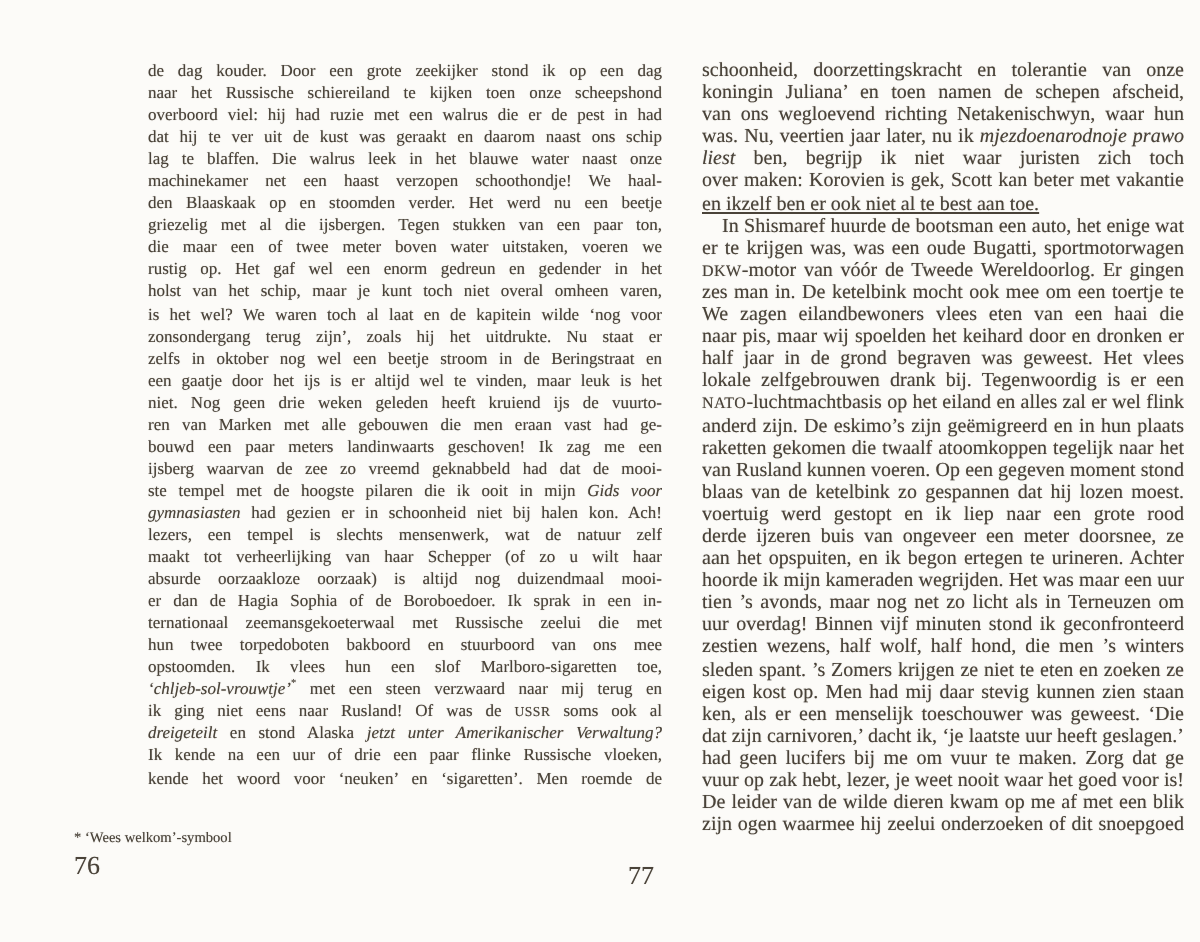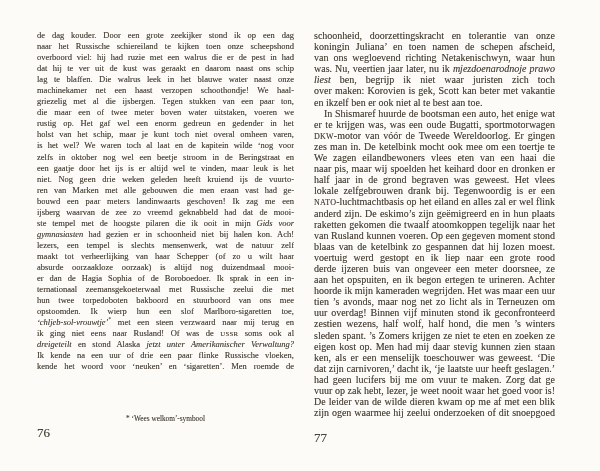--- a/index.html
+++ b/index.html
@@ -2,37 +2,37 @@
 <html><head>
 <meta charset="utf-8">
 <style>
   html,body{margin:0;padding:0;}
   body{
     width:600px;height:471px;position:relative;overflow:hidden;
     background:#fcfbf8;
     font-family:"Liberation Serif","DejaVu Serif",serif;
     color:#4a4339;
   }
-  .textblock{position:absolute;}
+  .textblock{position:absolute;margin-left:37px;}
   .line{
     text-align:justify;
     text-align-last:justify;
     overflow:hidden;
     white-space:normal;
     text-shadow:0 0 0.45px rgba(74,67,57,.55);
   }
   .page-left .line{height:11.05px;line-height:11.05px;font-size:8.5px;}
   .page-right .line{height:11.1px;line-height:11.1px;font-size:10px;}
-  .line.pend{text-align-last:left;}
+  .line.pend{text-align-last:left;text-decoration:underline;}
   .i{font-style:italic;font-family:Liberation Serif, serif;}
   .sc{font-size:0.8em;letter-spacing:0.25px;}
   .sup{font-size:0.62em;vertical-align:super;line-height:0;}
   .footnote{
     position:absolute;left:37px;top:414px;width:257px;
-    font-size:7.3px;text-align:center;
+    font-size:7.3px;text-align:left;
     text-shadow:0 0 0.4px rgba(74,67,57,.5);
   }
   .pagenum{
     position:absolute;font-size:13px;
     text-shadow:0 0 0.4px rgba(74,67,57,.5);
   }
   .pagenum.pn-left{left:37px;top:425px;width:257px;}
   .pagenum.pn-right{left:314px;top:430px;width:241px;}
 </style>
 </head>
@@ -40,40 +40,42 @@
 
 <div>
 
   <div class="textblock page-left" style="left:37px;top:30px;width:257px;">
       <div class="line"><span>de dag kouder. Door een grote zeekijker stond ik op een dag</span></div>
       <div class="line"><span>naar het Russische schiereiland te kijken toen onze scheepshond</span></div>
       <div class="line"><span>overboord viel: hij had ruzie met een walrus die er de pest in had</span></div>
       <div class="line"><span>dat hij te ver uit de kust was geraakt en daarom naast ons schip</span></div>
       <div class="line"><span>lag te blaffen. Die walrus leek in het blauwe water naast onze</span></div>
       <div class="line"><span>machinekamer net een haast verzopen schoothondje! We haal-</span></div>
+      <div class="line"><span>den Blaaskaak op en stoomden verder. Het werd nu een beetje</span></div>
       <div class="line"><span>griezelig met al die ijsbergen. Tegen stukken van een paar ton,</span></div>
       <div class="line"><span>die maar een of twee meter boven water uitstaken, voeren we</span></div>
       <div class="line"><span>rustig op. Het gaf wel een enorm gedreun en gedender in het</span></div>
       <div class="line"><span>holst van het schip, maar je kunt toch niet overal omheen varen,</span></div>
       <div class="line"><span>is het wel? We waren toch al laat en de kapitein wilde ‘nog voor</span></div>
+      <div class="line"><span>zonsondergang terug zijn’, zoals hij het uitdrukte. Nu staat er</span></div>
       <div class="line"><span>zelfs in oktober nog wel een beetje stroom in de Beringstraat en</span></div>
       <div class="line"><span>een gaatje door het ijs is er altijd wel te vinden, maar leuk is het</span></div>
       <div class="line"><span>niet. Nog geen drie weken geleden heeft kruiend ijs de vuurto-</span></div>
       <div class="line"><span>ren van Marken met alle gebouwen die men eraan vast had ge-</span></div>
       <div class="line"><span>bouwd een paar meters landinwaarts geschoven! Ik zag me een</span></div>
       <div class="line"><span>ijsberg waarvan de zee zo vreemd geknabbeld had dat de mooi-</span></div>
       <div class="line"><span>ste tempel met de hoogste pilaren die ik ooit in mijn </span><span class="i">Gids voor</span></div>
       <div class="line"><span class="i">gymnasiasten</span><span> had gezien er in schoonheid niet bij halen kon. Ach!</span></div>
       <div class="line"><span>lezers, een tempel is slechts mensenwerk, wat de natuur zelf</span></div>
       <div class="line"><span>maakt tot verheerlijking van haar Schepper (of zo u wilt haar</span></div>
       <div class="line"><span>absurde oorzaakloze oorzaak) is altijd nog duizendmaal mooi-</span></div>
       <div class="line"><span>er dan de Hagia Sophia of de Boroboedoer. Ik sprak in een in-</span></div>
       <div class="line"><span>ternationaal zeemansgekoeterwaal met Russische zeelui die met</span></div>
       <div class="line"><span>hun twee torpedoboten bakboord en stuurboord van ons mee</span></div>
-      <div class="line"><span>opstoomden. Ik wierp hun een slof Marlboro-sigaretten toe,</span></div>
+      <div class="line"><span>opstoomden. Ik vlees hun een slof Marlboro-sigaretten toe,</span></div>
       <div class="line"><span class="i">‘chljeb-sol-vrouwtje’</span><span class="sup">*</span><span> met een steen verzwaard naar mij terug en</span></div>
       <div class="line"><span>ik ging niet eens naar Rusland! Of was de </span><span class="sc">USSR</span><span> soms ook al</span></div>
       <div class="line"><span class="i">dreigeteilt</span><span> en stond Alaska </span><span class="i">jetzt unter Amerikanischer Verwaltung?</span></div>
       <div class="line"><span>Ik kende na een uur of drie een paar flinke Russische vloeken,</span></div>
       <div class="line"><span>kende het woord voor ‘neuken’ en ‘sigaretten’. Men roemde de</span></div>
     </div>
 
   <div class="footnote">* ‘Wees welkom’-symbool</div>
 
   <div class="pagenum pn-left">76</div>

